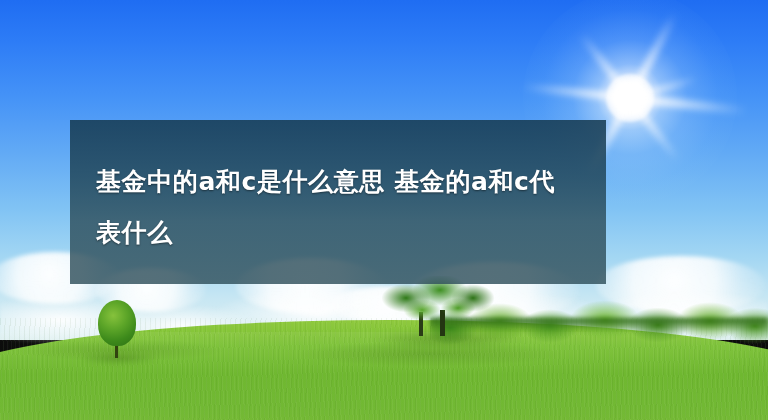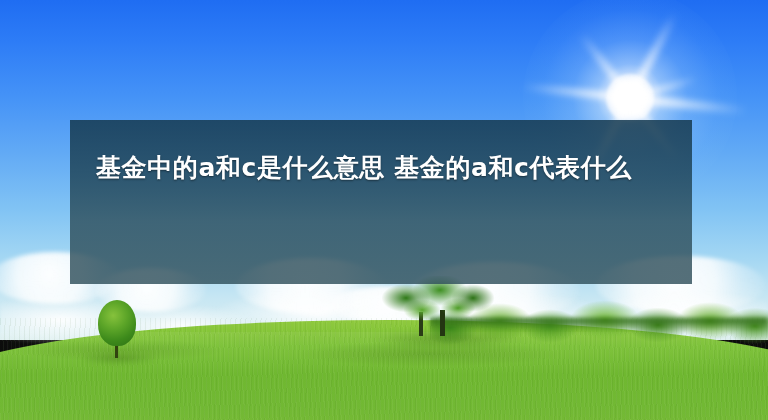--- a/index.html
+++ b/index.html
@@ -197,28 +197,28 @@
     width: 80px; height: 13px;
     border-radius: 50%;
     background: radial-gradient(ellipse, rgba(60,110,20,0.42), rgba(0,0,0,0) 72%);
     filter: blur(2.5px);
   }
 
   
   .overlay-panel {
     position: absolute;
     left: 70px; top: 120px;
-    width: 622px; height: 164px;
+    width: 536px; height: 164px;
     background: linear-gradient(to bottom,
       rgba(22,58,80,0.86) 0%,
       rgba(30,66,84,0.82) 34%,
       rgba(44,76,88,0.80) 62%,
       rgba(48,80,92,0.82) 100%);
     box-sizing: border-box;
-    padding: 22px 26px 0 26px;
+    padding: 36px 26px 0 26px;
   }
   .headline {
     margin: 0;
     color: #ffffff;
     font-family: "DejaVu Sans", sans-serif;
     font-size: 25px;
     font-weight: 700;
     line-height: 51px;
     letter-spacing: 0.6px;
     text-shadow: 0 1px 2px rgba(0,0,0,0.45);

